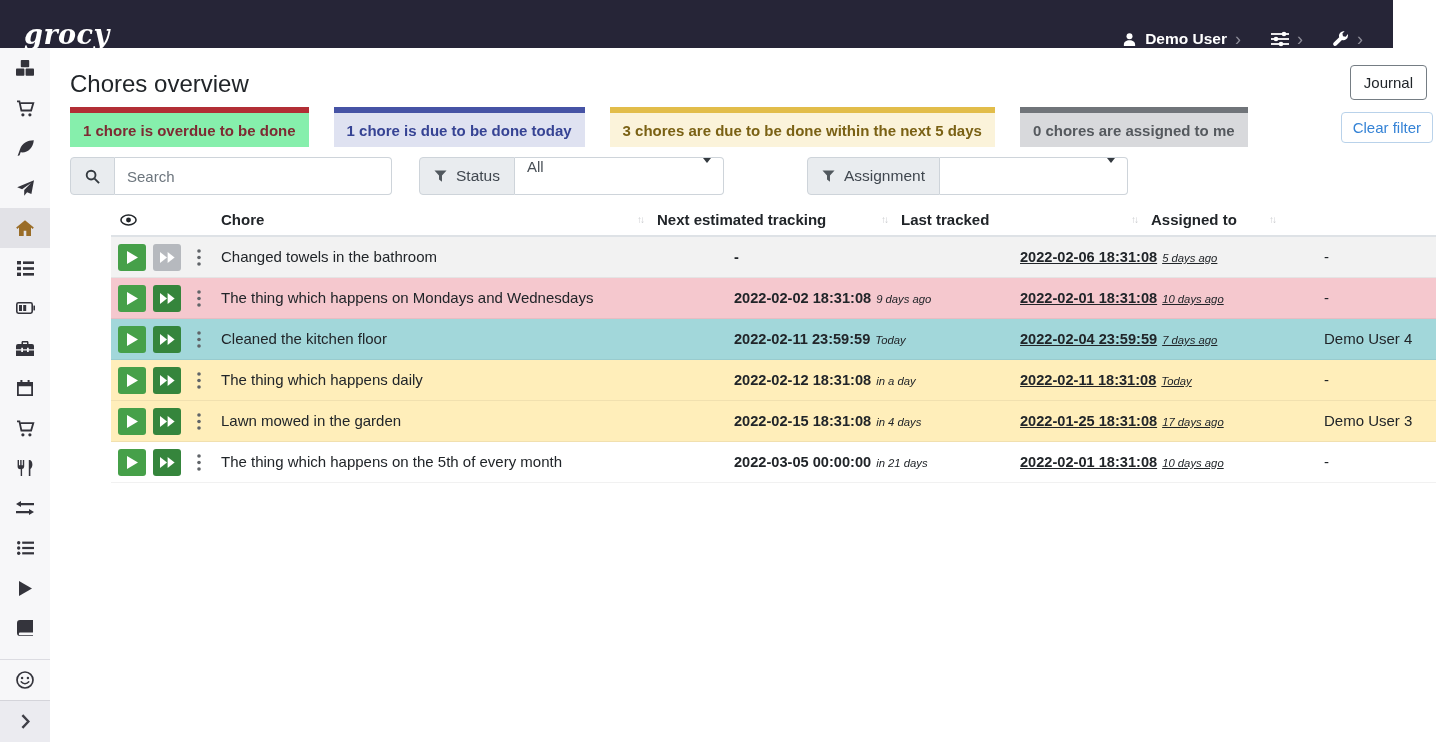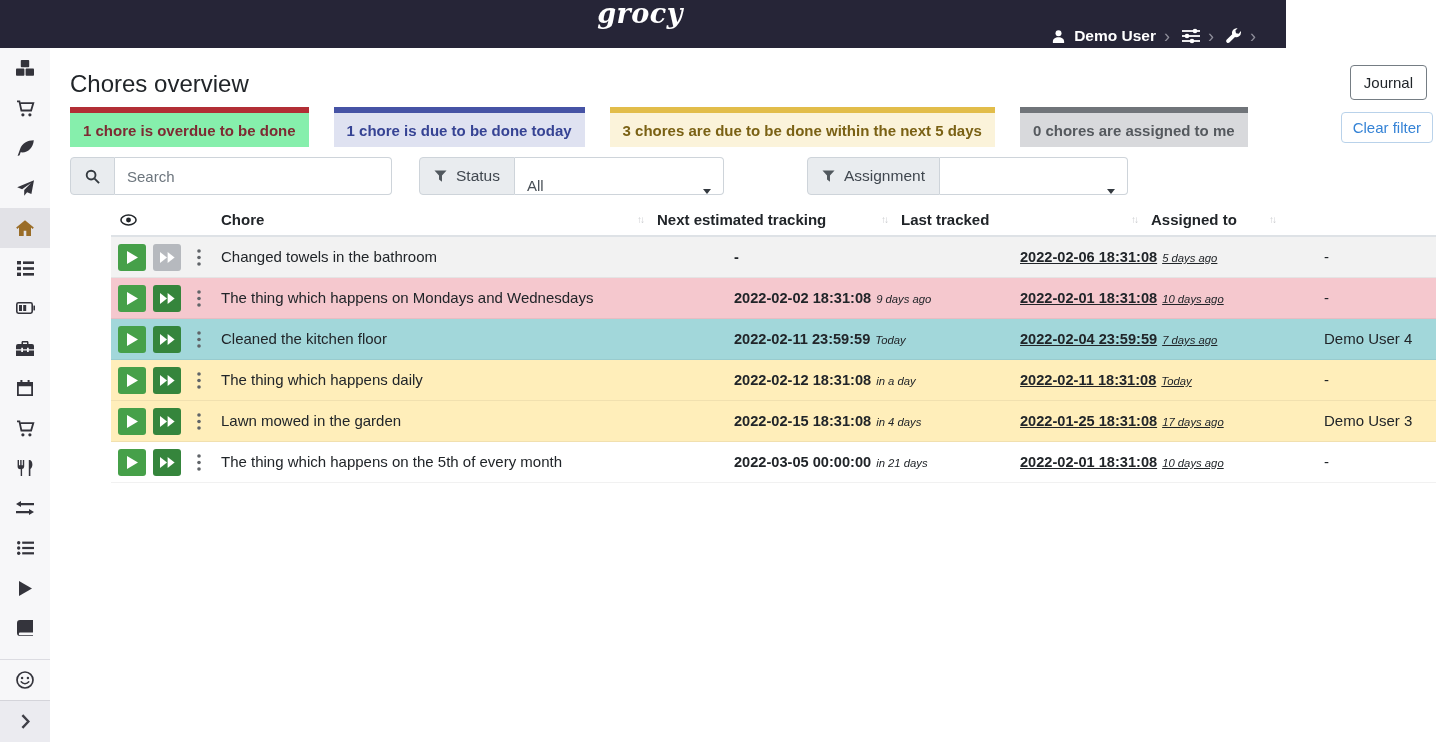--- a/index.html
+++ b/index.html
@@ -3,26 +3,26 @@
 <meta charset="utf-8">
 <style>
   * { margin:0; padding:0; box-sizing:border-box; }
   body {
     width:1436px; height:742px; overflow:hidden; position:relative;
     font-family:"Liberation Sans","DejaVu Sans",sans-serif;
     background:#fff; color:#212529;
   }
 
   
-  .navbar { position:absolute; top:0; left:0; width:1286px; height:48px;
-    background:var(--navbar-bg,#262537); display:flex; align-items:center;
-    padding:0 30px 0 24px; z-index:5;flex-direction:column; }
+  .navbar { position:absolute; top:0; left:0; width:1393px; height:48px;
+    background:var(--navbar-bg,#262537); display:flex; align-items:flex-end;
+    padding:0 30px 0 24px; z-index:5; }
   .logo { font-family:"DejaVu Serif",serif; font-style:italic; font-weight:700;
     font-size:27px; color:#fff; letter-spacing:.5px; cursor:pointer; line-height:1; }
-  .nav-right { margin-left:auto; display:flex; align-items:center; gap:12px; }
+  .nav-right { margin-left:auto; display:flex; align-items:center; gap:30px; }
   .nav-item { display:flex; align-items:center; gap:8px; color:#fff;
     font-size:15.5px; font-weight:700; cursor:pointer; }
   .nav-ic { display:flex; align-items:center; color:#fff; }
   .nav-caret { color:#8d8d99; font-size:18px; font-weight:400; line-height:1; }
 
   
   .sidebar { position:absolute; top:48px; left:0; bottom:0; width:50px;
     background:#f7f7f9; display:flex; flex-direction:column; }
   .side-item { height:40px; min-height:40px; display:flex; align-items:center;
     justify-content:center; color:#34343c; cursor:pointer; }
@@ -56,21 +56,21 @@
   .filters-row { display:flex; margin-top:10px; }
   .group { display:flex; height:38px; }
   .igt { display:flex; align-items:center; background:#e9ecef;
     border:1px solid #ced4da; border-radius:4px 0 0 4px; padding:0 14px; color:#495057; }
   .search-group { width:322px; }
   .search-input { flex:1; min-width:0; border:1px solid #ced4da; border-left:none;
     border-radius:0 4px 4px 0; padding:0 12px; font-size:15px; color:#495057;
     outline:none; font-family:inherit; background:#fff; }
   .search-input::placeholder { color:#6c757d; opacity:1; }
   .filter-label { gap:9px; font-size:15.5px; color:#40474f; }
-  .select { display:flex; align-items:flex-end; border:1px solid #ced4da; border-left:none;
+  .select { display:flex; align-items:flex-start; border:1px solid #ced4da; border-left:none;
     border-radius:0 4px 4px 0; background:#fff; padding:0 12px; font-size:15px;
     color:#495057; cursor:pointer; }
   .caret { margin-left:auto; width:0; height:0; border-left:4.5px solid transparent;
     border-right:4.5px solid transparent; border-top:5.5px solid #343a40; }
   .status-group { margin-left:27px; }
   .status-group .select { width:209px; }
   .assign-group { margin-left:35px;padding-left:48px; }
   .assign-group .select { width:188px; }
 
   

